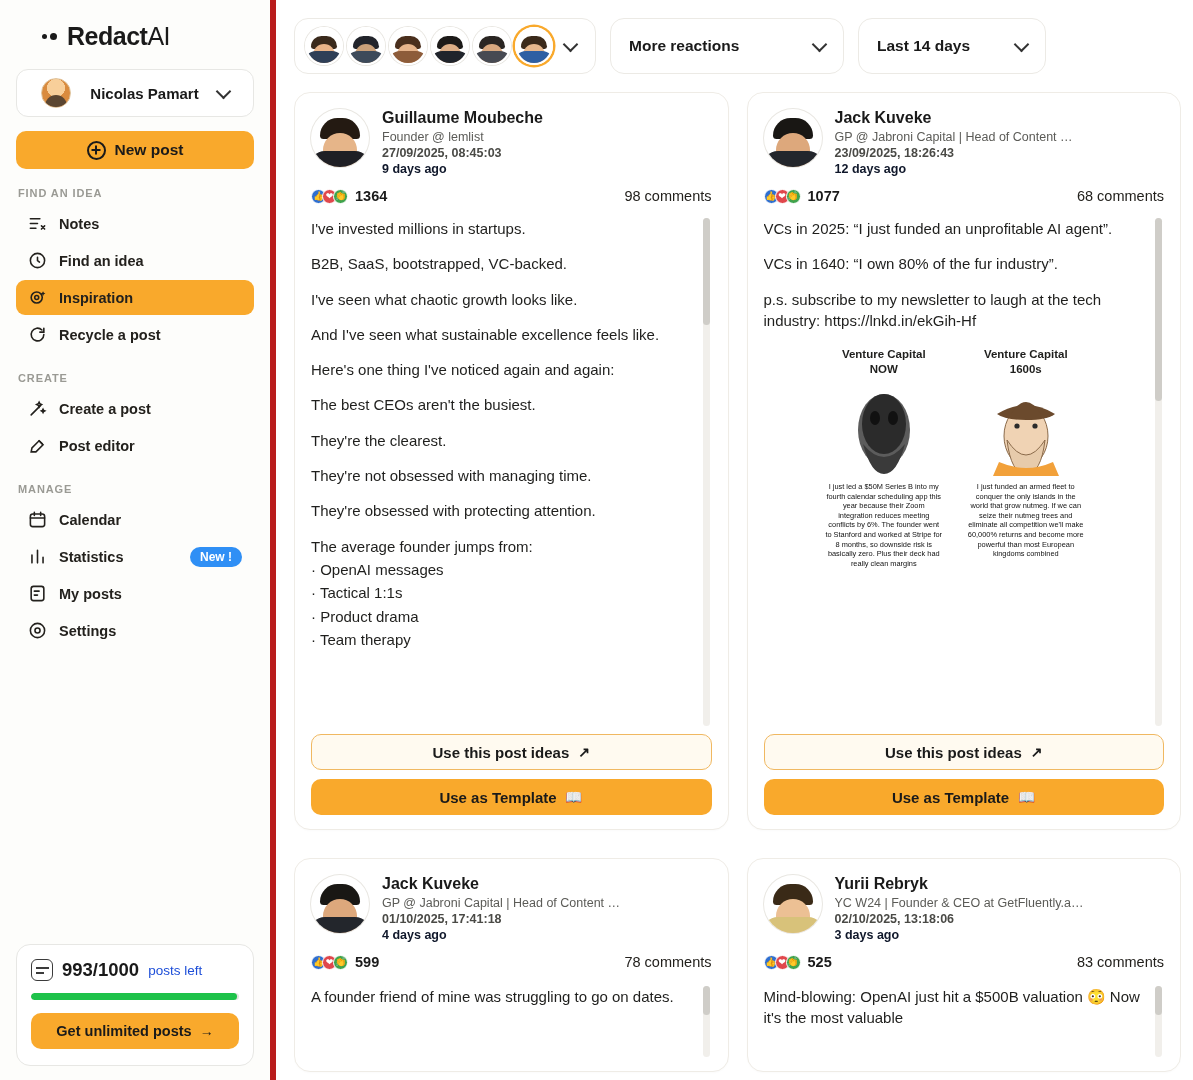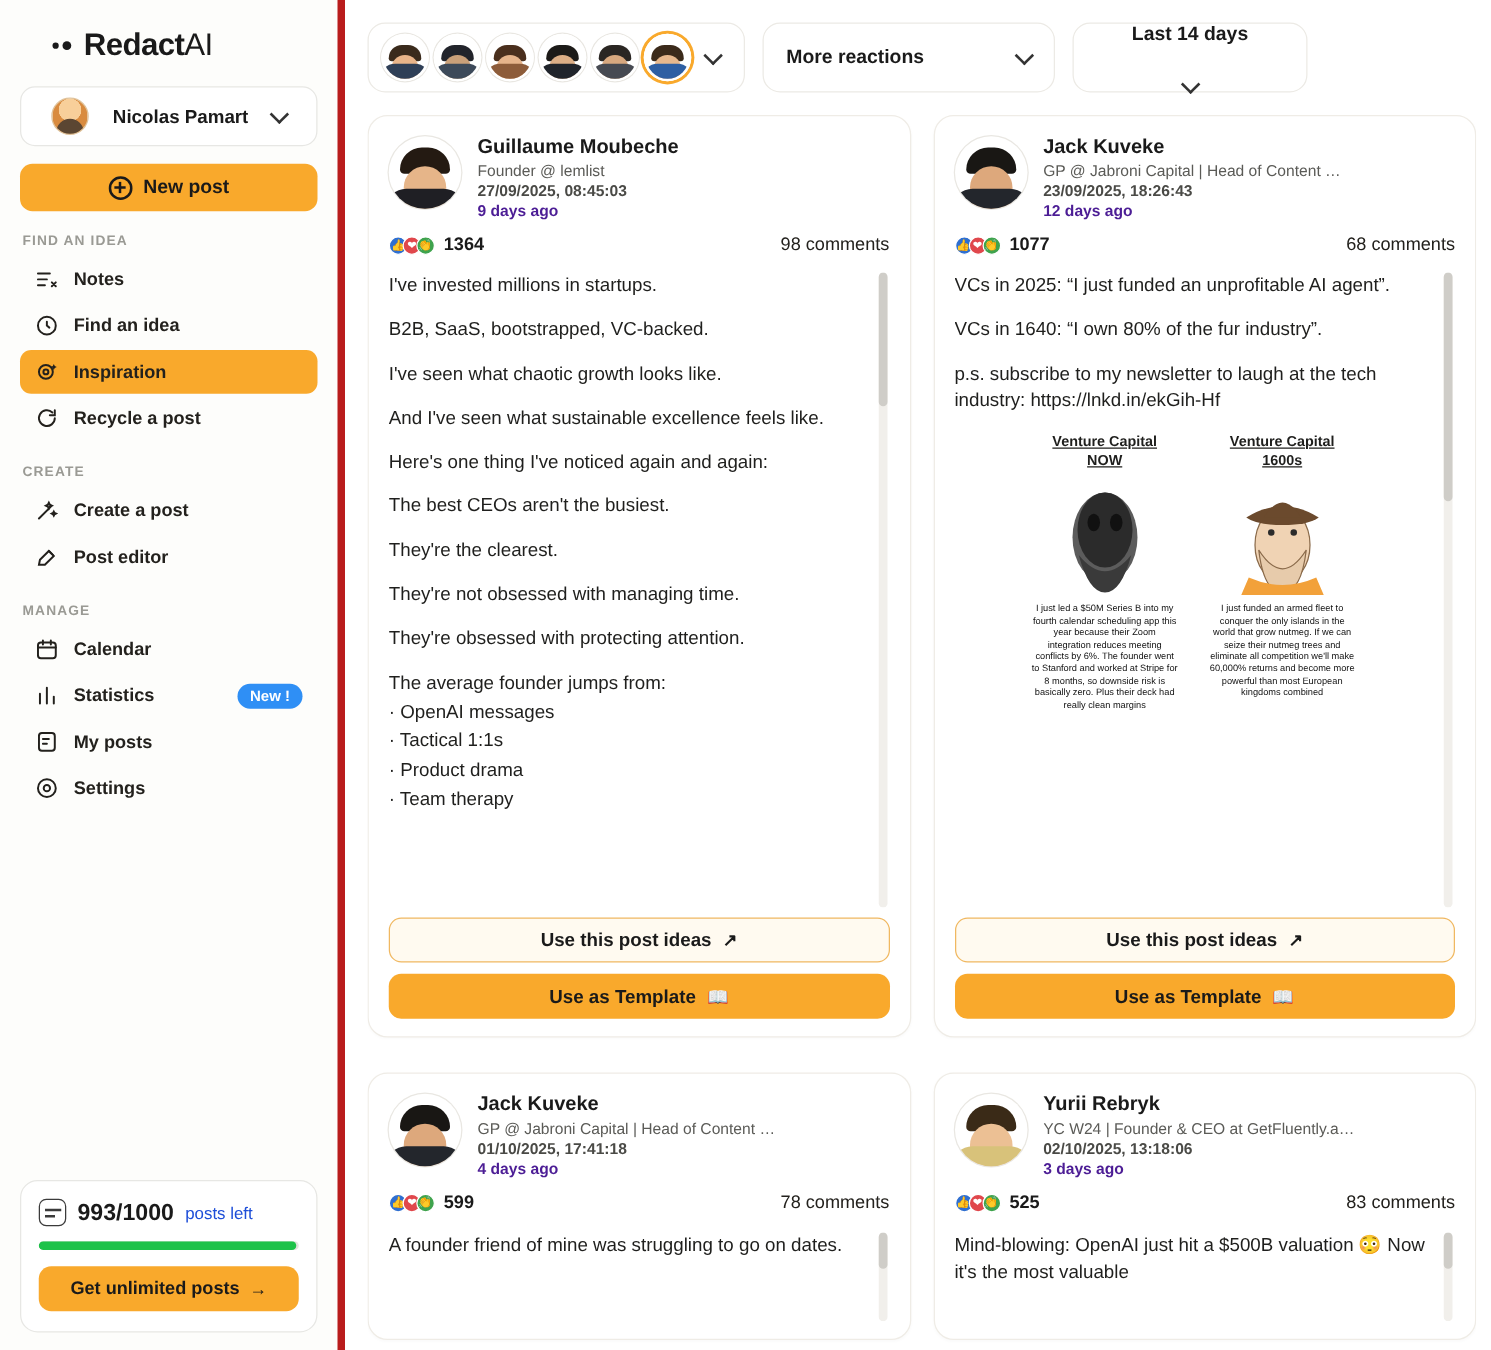--- a/index.html
+++ b/index.html
@@ -116,21 +116,21 @@
                border-radius:12px 12px 0 0; }
   .dd-btn {
     width:26px; height:26px; display:flex; align-items:center; justify-content:center; cursor:pointer;
   }
   .select-pill {
     height:56px; border:1px solid #eceae5; border-radius:14px; background:#fff;
     display:flex; align-items:center; justify-content:space-between;
     padding:0 18px; font-size:15.5px; font-weight:600; cursor:pointer;
   }
   .select-pill.w1 { width:234px; }
-  .select-pill.w2 { width:188px;flex-direction:column; }
+  .select-pill.w2 { width:188px; }
 
   .grid {
     margin-top:18px; display:grid; grid-template-columns: 1fr 1fr; gap:18px;
     height: 990px; overflow:hidden;
   }
   .card {
     border:1px solid #efece6; border-radius:16px; background:#fff;
     padding:16px 16px 14px; display:flex; flex-direction:column;
     box-shadow: 0 1px 2px rgba(0,0,0,0.02);
   }
@@ -143,21 +143,21 @@
   .avatar-lg .skin { position:absolute; left:50%; top:42%; width:34px; height:38px; transform:translateX(-50%);
                      border-radius:17px 17px 14px 14px; background:#e7b68b; }
   .avatar-lg .hair { position:absolute; left:50%; top:16%; width:40px; height:21px; transform:translateX(-50%);
                      border-radius:20px 20px 4px 4px; background:#2d2218; }
   .avatar-lg .shirt { position:absolute; left:50%; bottom:-4px; width:62px; height:20px; transform:translateX(-50%);
                       border-radius:16px 16px 0 0; }
   .who { min-width:0; flex:1; }
   .name { font-size:16px; font-weight:700; }
   .role { font-size:12.5px; color:#5b5b57; margin-top:3px; white-space:nowrap; overflow:hidden; text-overflow:ellipsis; }
   .date { font-size:12.5px; color:#4a4a46; margin-top:2px; font-weight:600; }
-  .ago { font-size:12.5px; color:#4c1d95; font-weight:700; margin-top:2px; }
+  .ago { font-size:12.5px; color:#0f172a; font-weight:700; margin-top:2px; }
 
   .stats { display:flex; align-items:center; margin-top:12px; }
   .reacts { display:flex; align-items:center; }
   .rb { width:15px; height:15px; border-radius:50%; border:1.5px solid #fff; margin-left:-4px;
         font-size:9px; color:#fff; display:flex; align-items:center; justify-content:center; }
   .rb:first-child { margin-left:0; }
   .rb.like { background:#2f6fd0; }
   .rb.heart { background:#e0474c; }
   .rb.clap { background:#3fa34d; }
   .cnt { font-size:14.5px; font-weight:700; margin-left:7px; }
@@ -168,21 +168,21 @@
     font-size:15px; line-height:1.42; color:#1f1f1d;
     height:100%; overflow:hidden; padding-right:18px;
   }
   .body p { margin:0 0 14px 0; }
   .body p.tight { margin-bottom:2px; }
   .scrollbar { position:absolute; right:2px; top:0; width:7px; height:100%; border-radius:4px; background:#f1efeb; }
   .scrollbar > i { display:block; width:7px; border-radius:4px; background:#cfcdc8; }
 
   .meme { display:flex; gap:24px; justify-content:center; margin-top:16px; }
   .meme-col { width:118px; text-align:center; }
-  .meme-title { font-size:11.5px; font-weight:700; line-height:1.25;text-decoration:underline; }
+  .meme-title { font-size:11.5px; font-weight:700; line-height:1.25; }
   .meme-title b { display:block; }
   .meme-art { height:96px; display:flex; align-items:flex-end; justify-content:center; margin-top:4px; }
   .meme-cap { font-size:7.4px; line-height:1.3; margin-top:6px; color:#111; }
 
   .btn-ghost, .btn-solid {
     height:36px; border-radius:10px; display:flex; align-items:center; justify-content:center; gap:9px;
     font-size:15px; font-weight:700; cursor:pointer;
   }
   .btn-ghost { border:1px solid #f0b861; background:#fffaf0; color:#1a1a1a; margin-top:8px; }
   .btn-solid { background:#f9a92c; color:#1a1a1a; margin-top:9px; }

